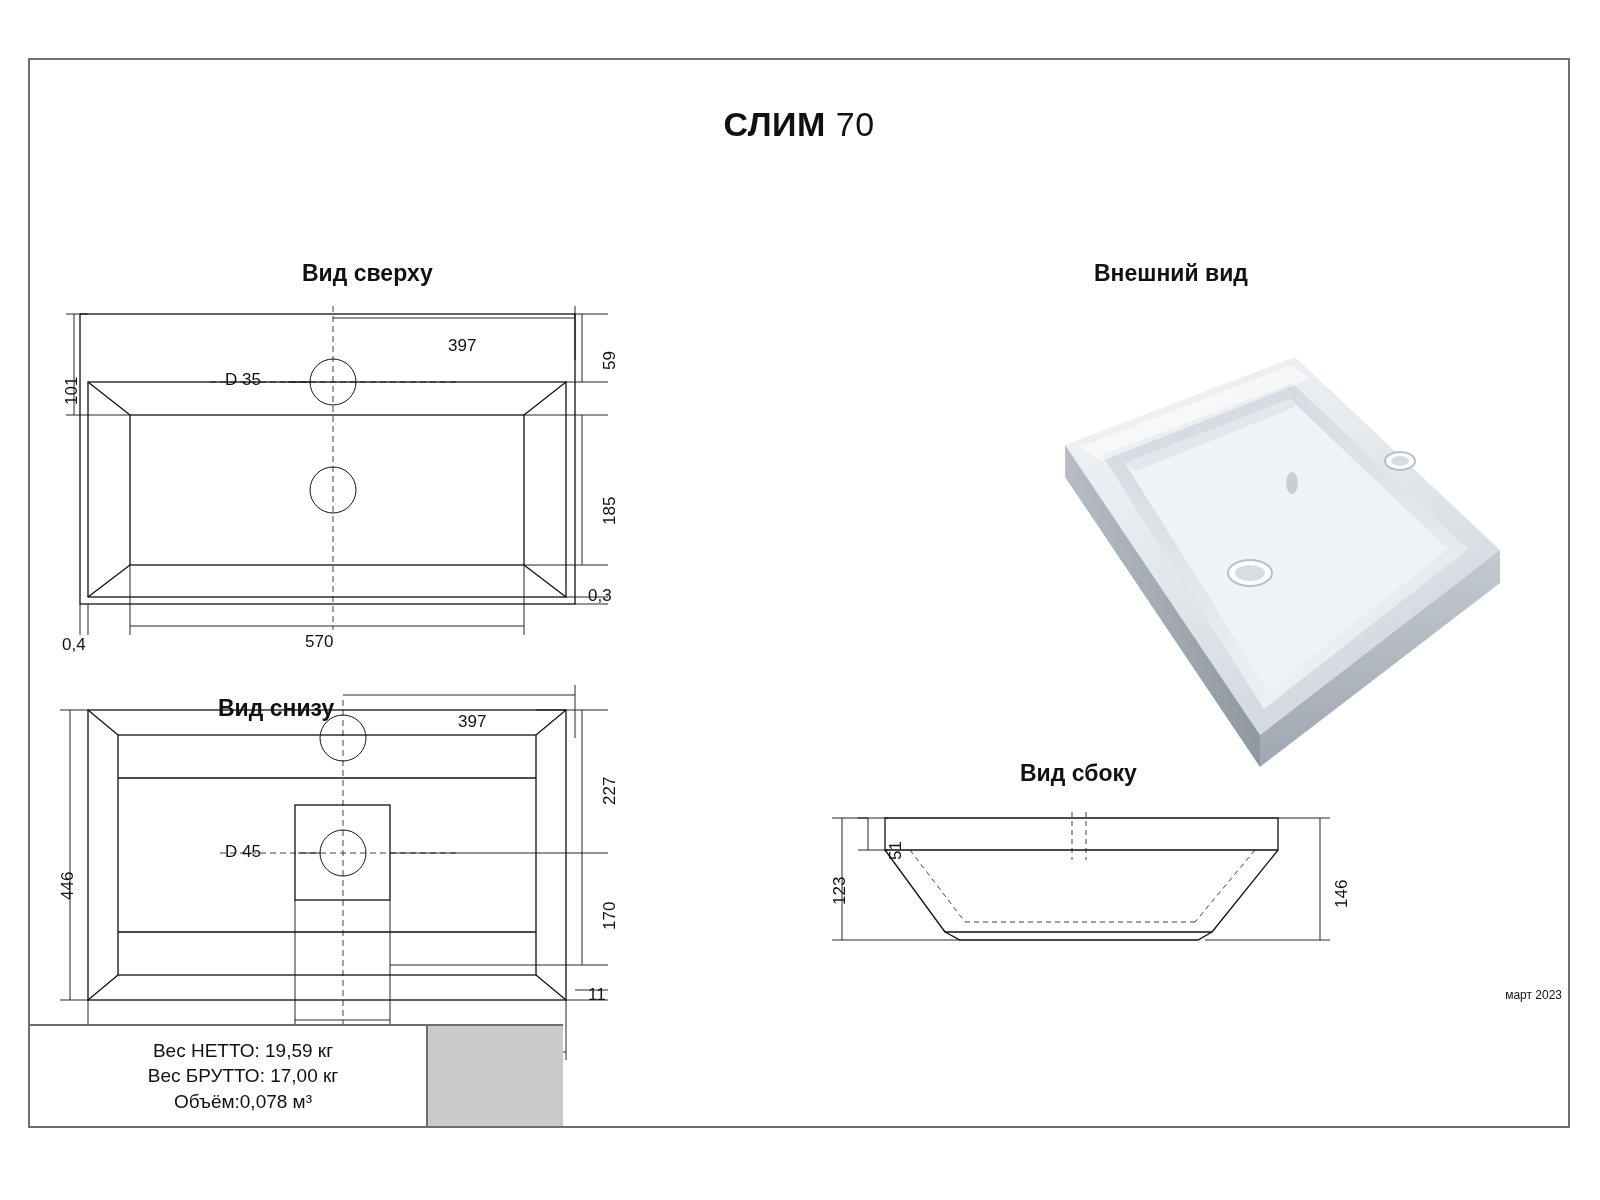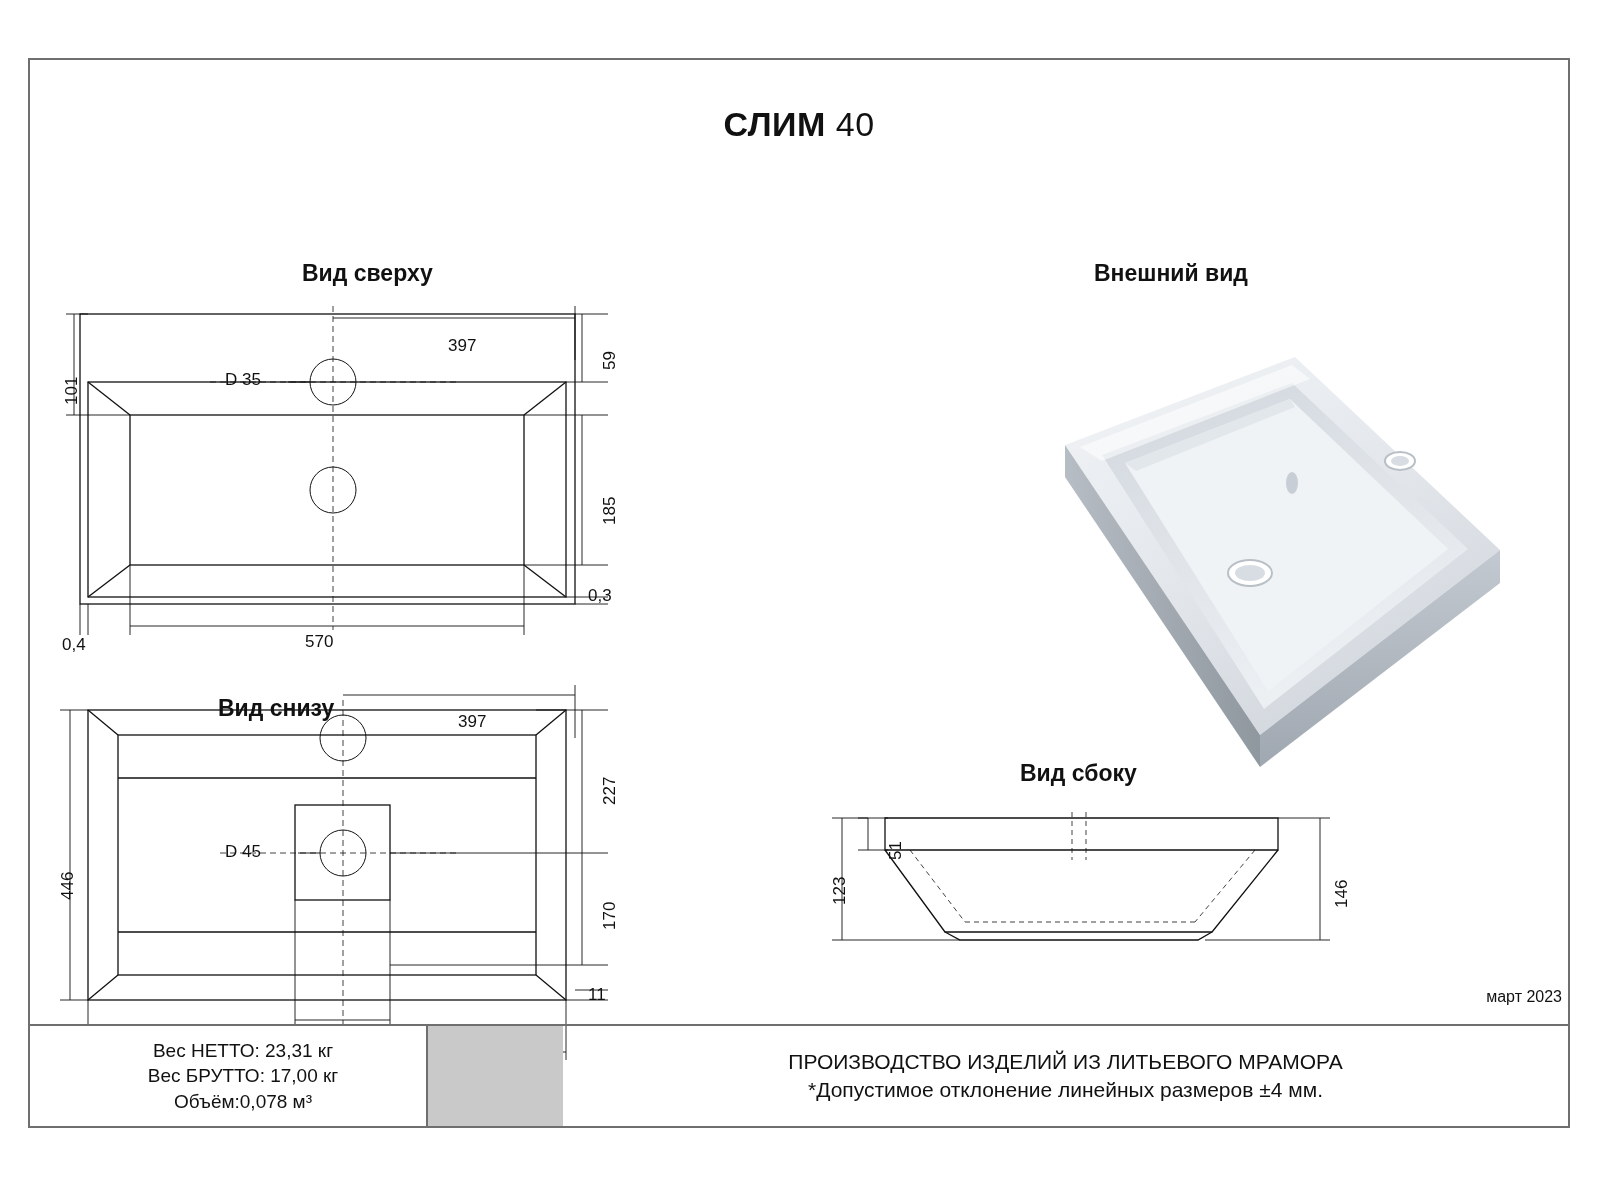--- a/index.html
+++ b/index.html
@@ -104,39 +104,39 @@
     text-align: center;
   }
   .footer-right div {
     font-size: 21px;
     line-height: 1.35;
   }
   .date {
     position: absolute;
     right: 38px;
     top: 988px;
-    font-size: 16px;
+    font-size: 12px;
   }
   
   .render {
     position: absolute;
     left: 810px;
     top: 275px;
     width: 660px;
     height: 420px;
   }
 </style>
 </head>
 <body>
 
 <div class="sheet">
 
   <div class="title">
     <span>СЛИМ</span>
-    <span class="model">40</span>
+    <span class="model">70</span>
   </div>
 
   <div class="view-label" style="left:272px; top:200px;">Вид сверху</div>
   <div class="view-label" style="left:188px; top:635px;">Вид снизу</div>
   <div class="view-label" style="left:1064px; top:200px;">Внешний вид</div>
   <div class="view-label" style="left:990px; top:700px;">Вид сбоку</div>
 
   <svg width="1542" height="1070">
     <g stroke="#111" fill="none" stroke-width="1.3">
 
@@ -342,22 +342,18 @@
 
     <path d="M 240 112 L 452 30 L 470 44 L 262 126 Z" fill="#ffffff" opacity="0.55"></path>
   </svg>
 
 </div>
 
 <div class="date">март 2023</div>
 
 <div class="footer">
   <div class="footer-left">
-    <div>Вес НЕТТО: 23,31 кг</div>
+    <div>Вес НЕТТО: 19,59 кг</div>
     <div>Вес БРУТТО: 17,00 кг</div>
     <div>Объём:0,078 м³</div>
   </div>
   <div class="footer-mid"></div>
-  <div class="footer-right">
-    <div>ПРОИЗВОДСТВО ИЗДЕЛИЙ ИЗ ЛИТЬЕВОГО МРАМОРА</div>
-    <div>*Допустимое отклонение линейных размеров ±4 мм.</div>
-  </div>
 </div>
 
 </body></html>

